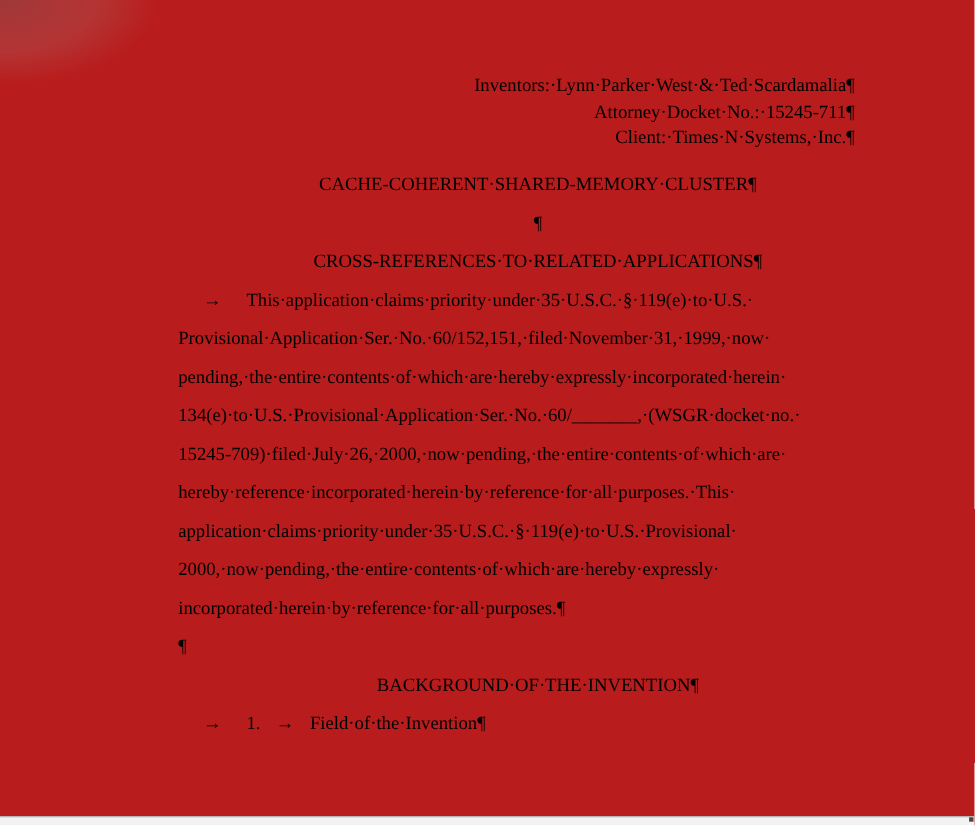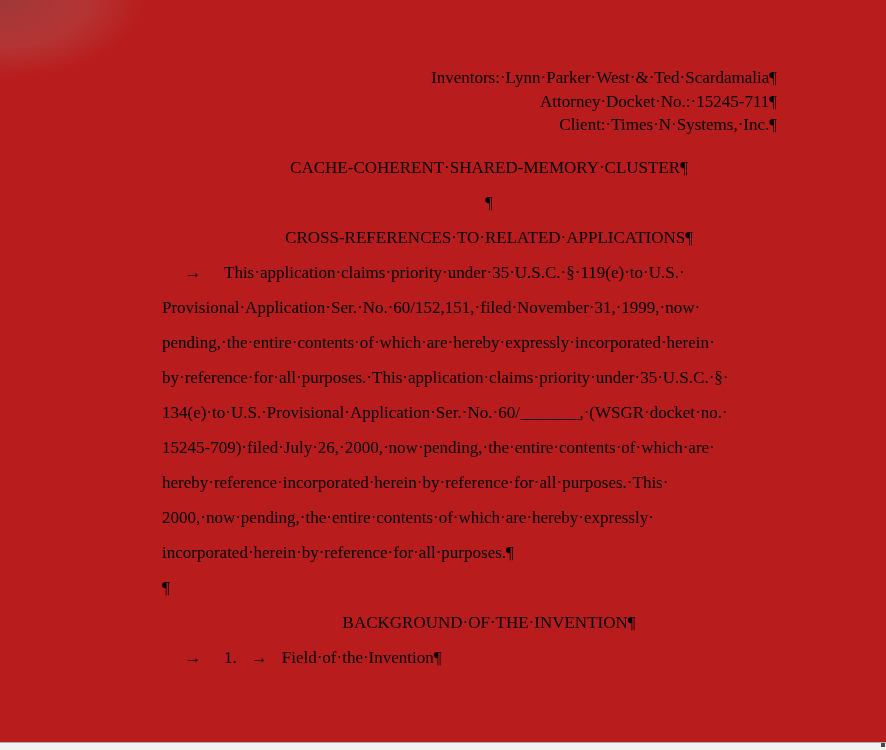--- a/index.html
+++ b/index.html
@@ -68,24 +68,24 @@
   </div>
 
   <div class="main-block">
     <div class="line center">CACHE-COHERENT·SHARED-MEMORY·CLUSTER¶</div>
     <div class="line center">¶</div>
     <div class="line center">CROSS-REFERENCES·TO·RELATED·APPLICATIONS¶</div>
 
     <div class="line"><span class="tab tab1">→</span><span>This·application·claims·priority·under·35·U.S.C.·§·119(e)·to·U.S.·</span></div>
     <div class="line">Provisional·Application·Ser.·No.·60/152,151,·filed·November·31,·1999,·now·</div>
     <div class="line">pending,·the·entire·contents·of·which·are·hereby·expressly·incorporated·herein·</div>
-    <div class="line">by·reference·for·all·purposes.·This·application·claims·priority·under·35·U.S.C.·§·</div>
     <div class="line">134(e)·to·U.S.·Provisional·Application·Ser.·No.·60/_______,·(WSGR·docket·no.·</div>
     <div class="line">15245-709)·filed·July·26,·2000,·now·pending,·the·entire·contents·of·which·are·</div>
     <div class="line">hereby·reference·incorporated·herein·by·reference·for·all·purposes.·This·</div>
+    <div class="line">application·claims·priority·under·35·U.S.C.·§·119(e)·to·U.S.·Provisional·</div>
     <div class="line">2000,·now·pending,·the·entire·contents·of·which·are·hereby·expressly·</div>
     <div class="line">incorporated·herein·by·reference·for·all·purposes.¶</div>
 
     <div class="line">¶</div>
     <div class="line center">BACKGROUND·OF·THE·INVENTION¶</div>
 
     <div class="line"><span class="tab tab1">→</span><span>1.</span><span class="tab tab2">→</span><span>Field·of·the·Invention¶</span></div>
   </div>
 
   <div class="bottom-bar">

